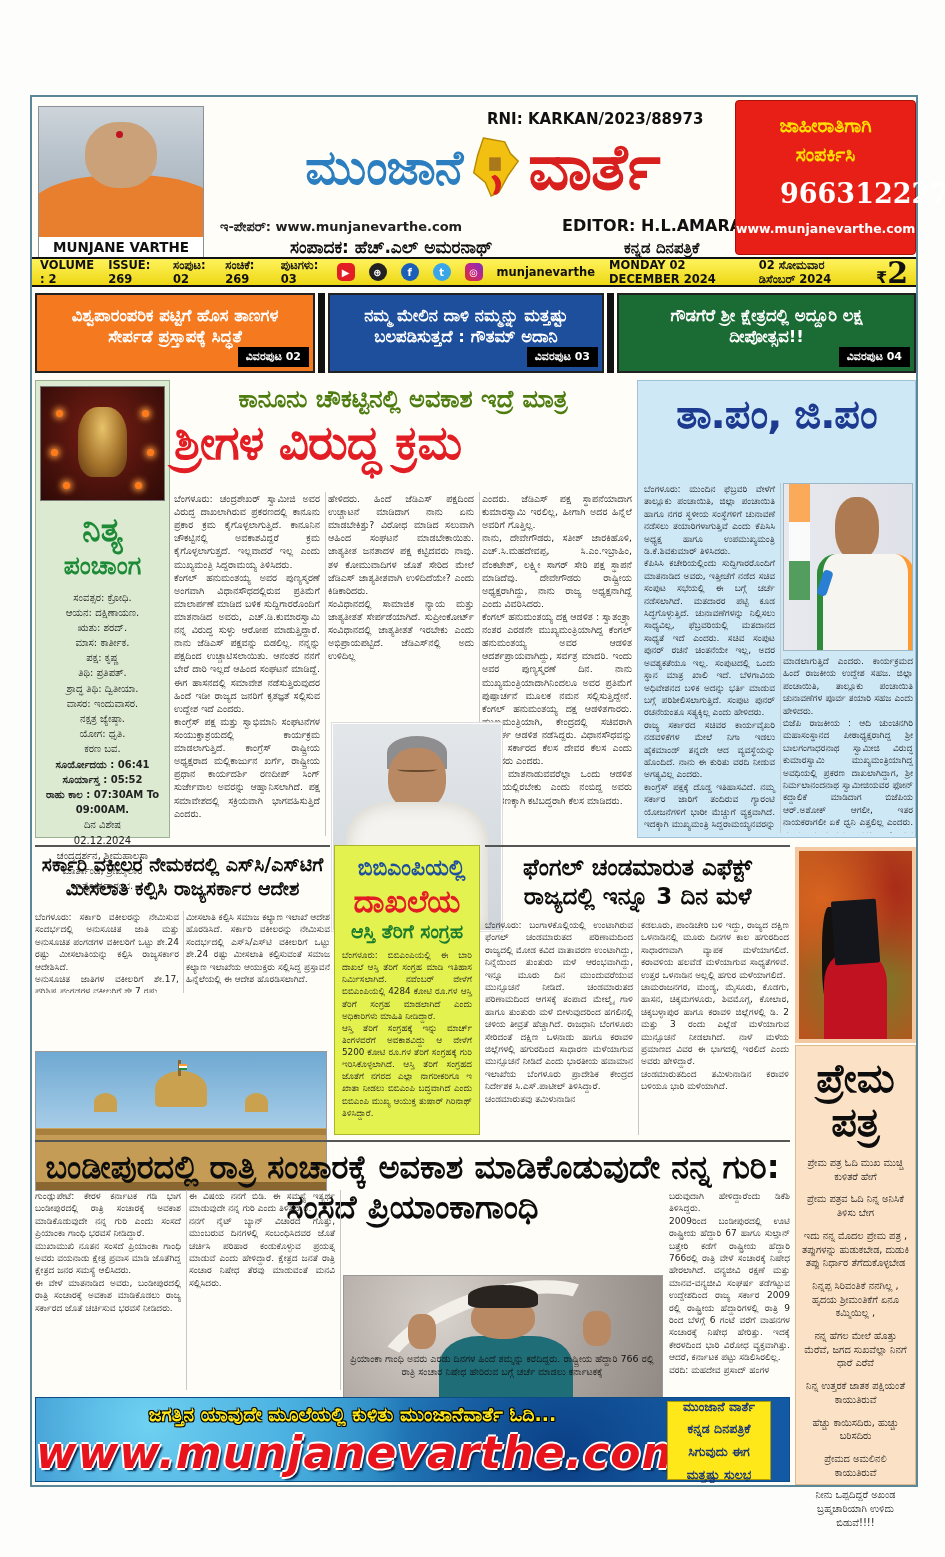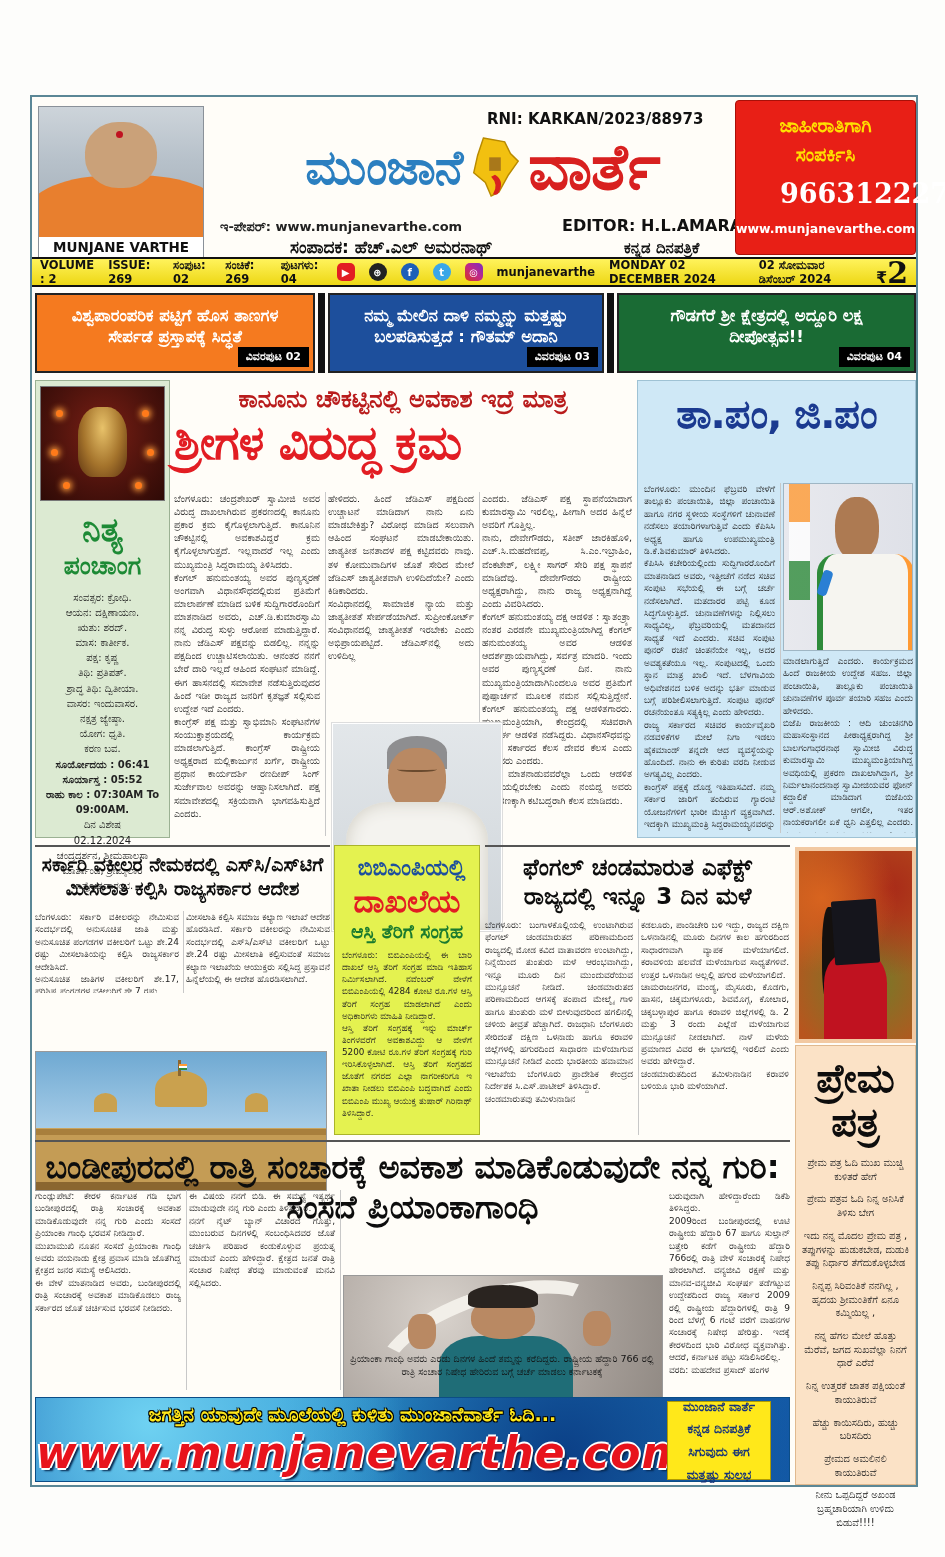--- a/index.html
+++ b/index.html
@@ -23,21 +23,21 @@
   
   .infobar{background:linear-gradient(180deg,#fff35c,#edd714);border-top:2px solid #111;border-bottom:2px solid #111;display:flex;align-items:center;gap:14px;padding:0 8px;box-sizing:border-box;font-size:11.5px;font-weight:900;color:#111;}
   .soc{width:18px;height:18px;border-radius:50%;display:inline-flex;align-items:center;justify-content:center;color:#fff;font-size:10px;font-weight:900;flex:none;}
   .price{margin-left:auto;display:flex;align-items:baseline;color:#111;}
   .price .sym{font-size:16px;font-weight:900;}
   .price .num{font-size:30px;font-weight:900;font-family:"DejaVu Serif","Liberation Serif",serif;}
   
   .teaser{border:2px solid #222;box-sizing:border-box;color:#fff;font-weight:900;font-size:16.5px;text-align:center;display:flex;align-items:center;justify-content:center;padding:6px 12px 18px 12px;}
   .teaser .tag{position:absolute;right:4px;bottom:4px;background:#000;color:#fff;font-size:11px;font-weight:bold;padding:3px 8px;}
   .blackbar{background:#111;}
-  .kicker{font-size:24px;font-weight:900;color:#b91c1c;text-align:center;}
+  .kicker{font-size:24px;font-weight:900;color:#4d7c0f;text-align:center;}
   .headline-red{font-size:47px;font-weight:900;color:#e21d23;letter-spacing:-1px;}
   .coltext{font-size:9.5px;color:#222;text-align:justify;white-space:pre-line;overflow:hidden;line-height:1.38;}
   .coldiv{border-right:1px solid #c8c8c8;}
   .tp-panel{background:#cfe8f6;border:1px solid #9fc2d4;box-sizing:border-box;}
   .tp-h1{font-size:40px;font-weight:900;color:#1b3a90;text-align:center;letter-spacing:-1px;}
   .tp-h2{font-size:23px;font-weight:900;color:#1b3a90;text-align:center;}
   .panch{background:#dcead2;border:1px solid #9bb193;box-sizing:border-box;text-align:center;}
   .panch-t1{font-size:33px;font-weight:900;color:#1d8a35;}
   .panch-t2{font-size:25px;font-weight:900;color:#1d8a35;}
   .panch-items{font-size:10px;color:#222;line-height:1.52;font-weight:500;}
@@ -121,21 +121,21 @@
         <div class="ph">9663122276</div>
         <div class="site">www.munjanevarthe.com</div>
       </div>
     </div>
 
     <div class="abs infobar" style="left:0;top:160px;width:884px;height:30px;">
       <span>VOLUME : 2</span>
       <span>ISSUE: 269</span>
       <span class="kn">ಸಂಪುಟ: 02</span>
       <span class="kn">ಸಂಚಿಕೆ: 269</span>
-      <span class="kn">ಪುಟಗಳು: 04</span>
+      <span class="kn">ಪುಟಗಳು: 03</span>
       <span class="soc" style="background:#e21d23;border-radius:5px;">▶</span>
       <span class="soc" style="background:#222;">⊕</span>
       <span class="soc" style="background:#1c5fb8;">f</span>
       <span class="soc" style="background:#3aa6e8;">t</span>
       <span class="soc" style="background:linear-gradient(45deg,#d8361f,#c02888,#7a2ec0);border-radius:5px;">◎</span>
       <span>munjanevarthe</span>
       <span>MONDAY 02 DECEMBER 2024</span>
       <span class="kn">02 ಸೋಮವಾರ ಡಿಸೆಂಬರ್ 2024</span>
       <span class="price">
         <span class="sym">₹</span>

